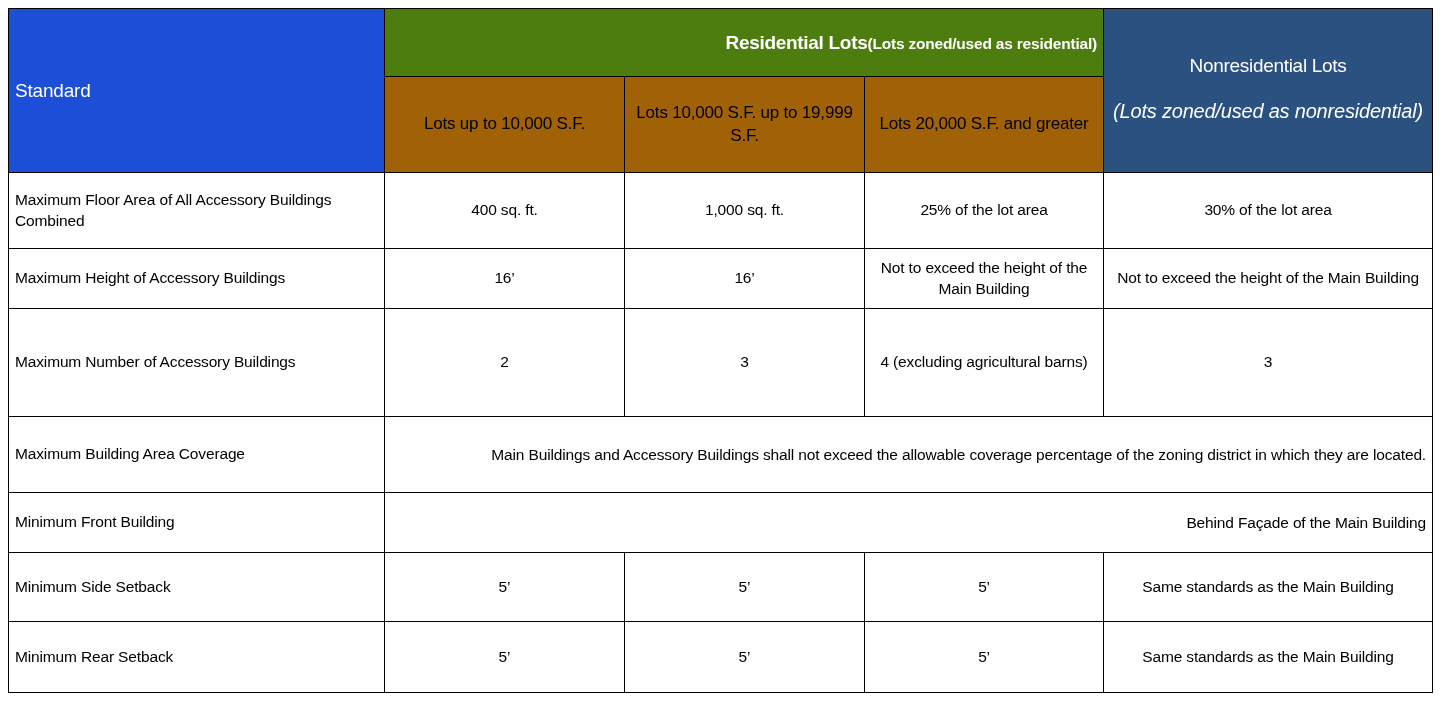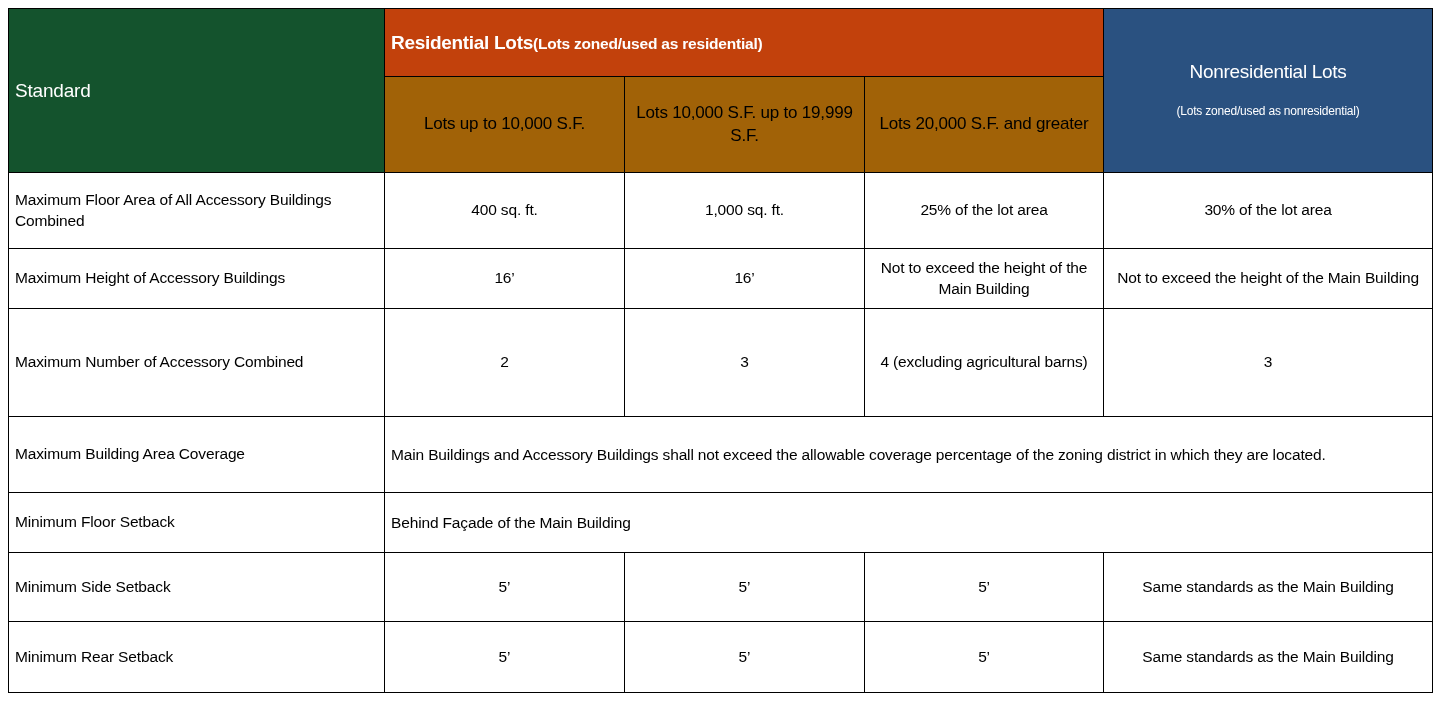--- a/index.html
+++ b/index.html
@@ -35,29 +35,29 @@
   table.zoning td,
   table.zoning th {
     border: 1.5px solid #000000;
     padding: 4px 6px;
     vertical-align: middle;
     font-weight: normal;
   }
 
   
   .hdr-dark {
-    background: #c2410c;
+    background: #4d7c0f;
     color: #ffffff;
-    text-align: left;
+    text-align: right;
     font-weight: bold;
     letter-spacing: -0.2px;
   }
 
   .hdr-standard {
-    background: #14532d;
+    background: #1d4ed8;
     color: #ffffff;
     text-align: left;
     font-weight: bold;
     font-size: 19px;
     padding-left: 62px;
     letter-spacing: -0.2px;
   }
 
   .hdr-group-title {
     font-size: 19px;
@@ -81,22 +81,23 @@
     margin-top: 44px;
   }
   .hdr-nonres .nr-title {
     display: block;
     font-size: 19px;
     margin-bottom: 20px;
     letter-spacing: -0.3px;
   }
   .hdr-nonres .nr-sub {
     display: block;
-    font-size: 12px;
+    font-size: 20px;
     line-height: 1.5;
+    font-style: italic;
   }
 
   .hdr-light {
     background: #a16207;
     color: #000000;
     text-align: center;
     font-weight: bold;
     font-size: 17px;
     line-height: 1.35;
     letter-spacing: -0.2px;
@@ -115,21 +116,21 @@
 
   .cell-val {
     text-align: center;
     font-size: 15.5px;
     color: #000000;
     line-height: 1.35;
     letter-spacing: -0.15px;
   }
 
   .cell-span {
-    text-align: left;
+    text-align: right;
     font-size: 15.5px;
     color: #000000;
     line-height: 1.4;
     padding-left: 26px;
     padding-right: 26px;
     letter-spacing: -0.15px;
   }
 
   
   .r-head-top  { height: 68px; }
@@ -186,34 +187,34 @@
 
       <tr class="r-2">
         <td class="cell-standard">Maximum Height of Accessory Buildings</td>
         <td class="cell-val">16’</td>
         <td class="cell-val">16’</td>
         <td class="cell-val">Not to exceed the height of the Main Building</td>
         <td class="cell-val">Not to exceed the height of the Main Building</td>
       </tr>
 
       <tr class="r-3">
-        <td class="cell-standard">Maximum Number of Accessory Combined</td>
+        <td class="cell-standard">Maximum Number of Accessory Buildings</td>
         <td class="cell-val">2</td>
         <td class="cell-val">3</td>
         <td class="cell-val">4 (excluding agricultural barns)</td>
         <td class="cell-val">3</td>
       </tr>
 
       <tr class="r-4">
         <td class="cell-standard">Maximum Building Area Coverage</td>
         <td class="cell-span" colspan="4">Main Buildings and Accessory Buildings shall not exceed the allowable coverage percentage of the zoning district in which they are located.</td>
       </tr>
 
       <tr class="r-5">
-        <td class="cell-standard">Minimum Floor Setback</td>
+        <td class="cell-standard">Minimum Front Building</td>
         <td class="cell-span" colspan="4">Behind Façade of the Main Building</td>
       </tr>
 
       <tr class="r-6">
         <td class="cell-standard">Minimum Side Setback</td>
         <td class="cell-val">5’</td>
         <td class="cell-val">5’</td>
         <td class="cell-val">5’</td>
         <td class="cell-val">Same standards as the Main Building</td>
       </tr>

